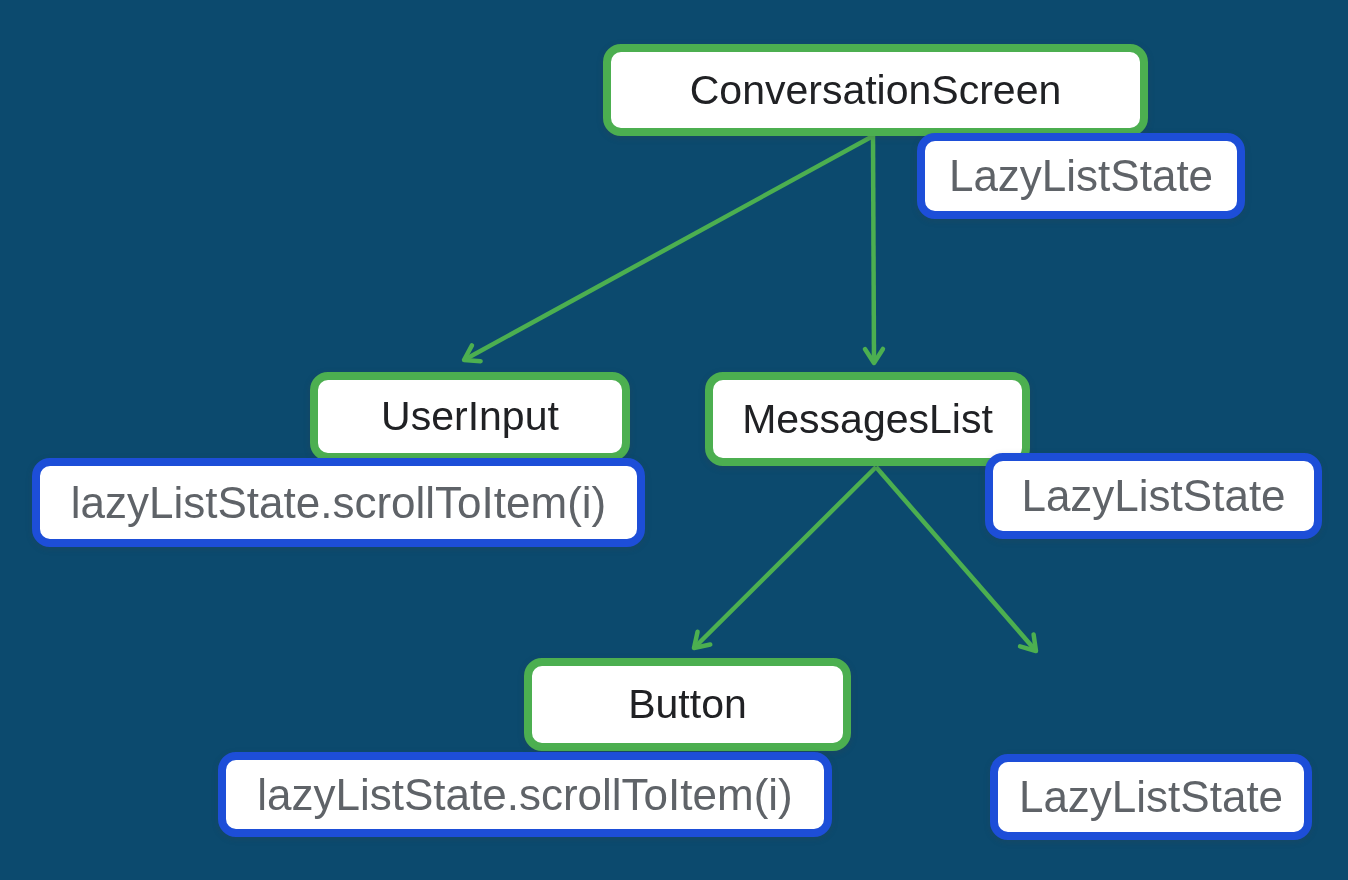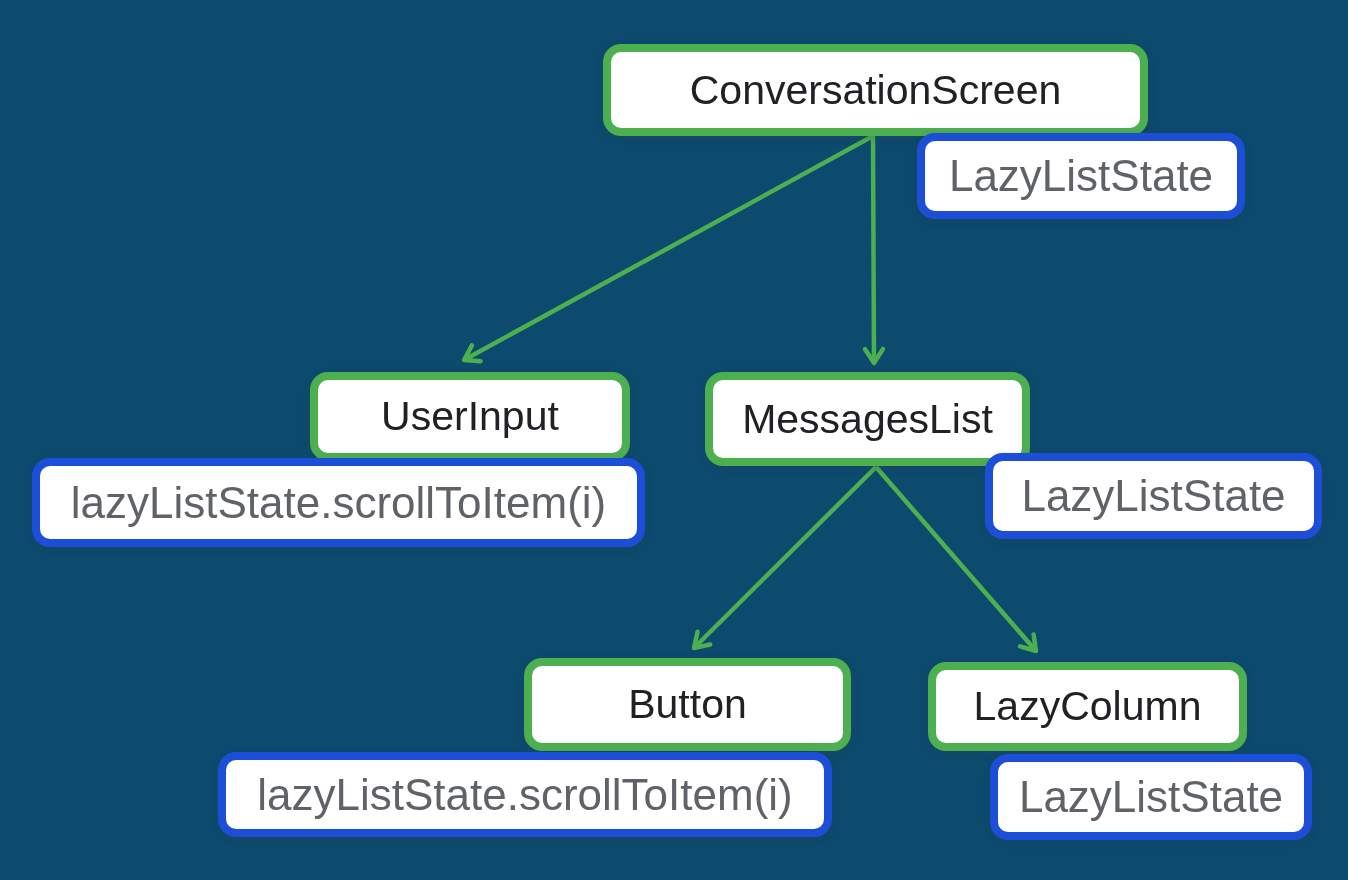--- a/index.html
+++ b/index.html
@@ -63,21 +63,20 @@
   </svg>
 
   <div class="node green" style="left:603px; top:44px; width:545px; height:92px;">ConversationScreen</div>
 
   <div class="node green" style="left:310px; top:372px; width:320px; height:89px;text-align:center;">UserInput</div>
 
   <div class="node green" style="left:705px; top:372px; width:325px; height:94px;">MessagesList</div>
 
   <div class="node green" style="left:524px; top:658px; width:327px; height:93px;">Button</div>
 
-  <div class="node green" style="left:928px; top:662px; width:319px; height:89px;">LazyColumn</div>
 
   <div class="node yellow" style="left:917px; top:133px; width:328px; height:86px;">LazyListState</div>
 
   <div class="node yellow" style="left:32px; top:458px; width:613px; height:89px;">lazyListState.scrollToItem(i)</div>
 
   <div class="node yellow" style="left:985px; top:453px; width:337px; height:86px;">LazyListState</div>
 
   <div class="node yellow" style="left:218px; top:752px; width:614px; height:85px;">lazyListState.scrollToItem(i)</div>
 
   <div class="node yellow" style="left:990px; top:754px; width:322px; height:86px;">LazyListState</div>

